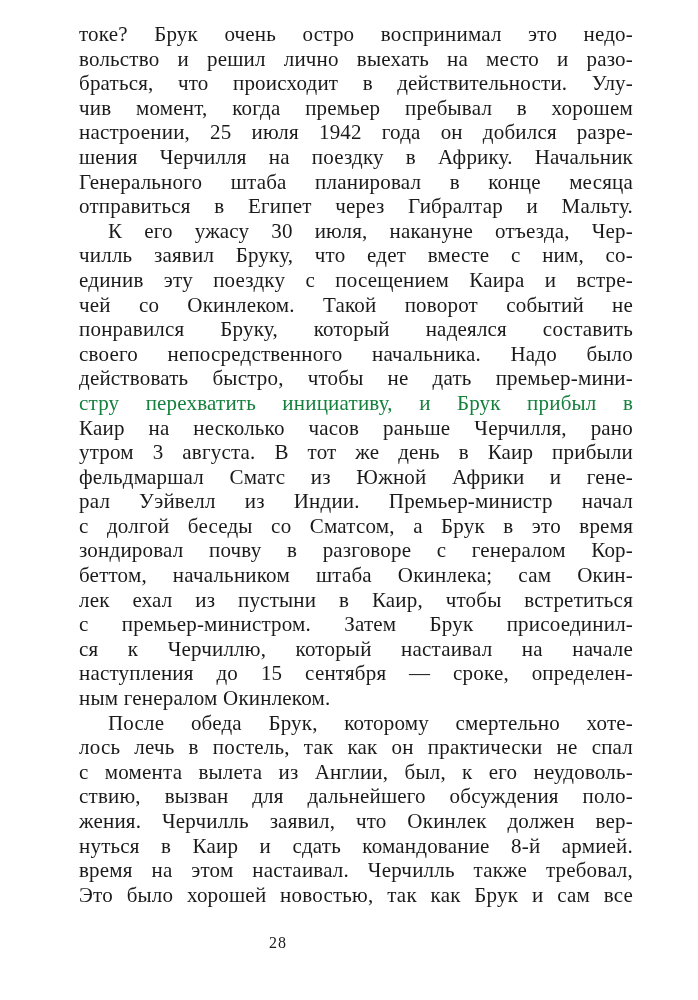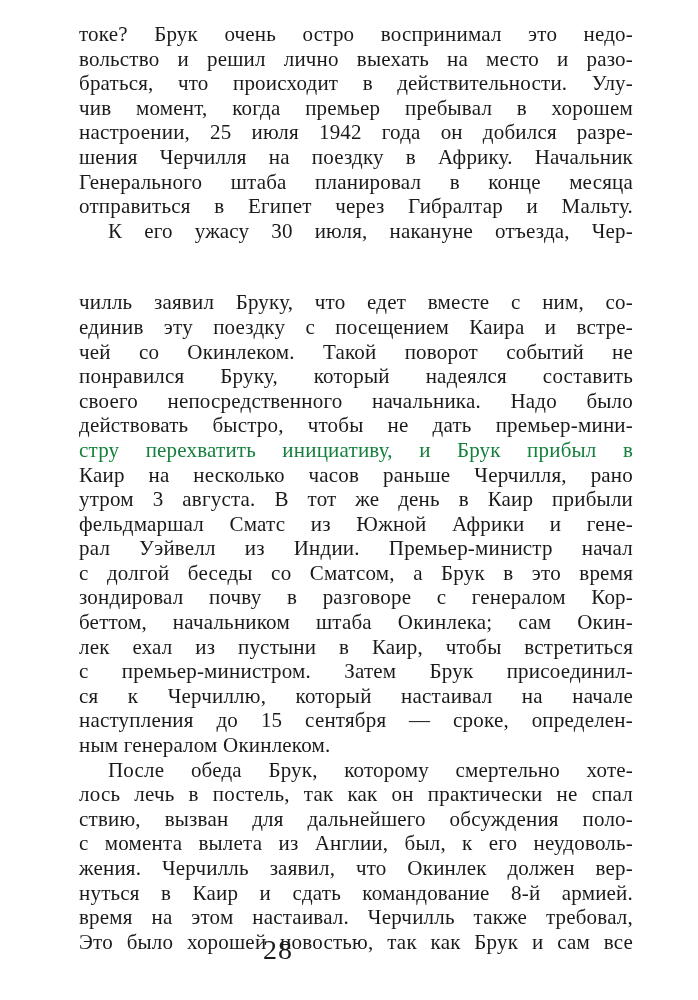--- a/index.html
+++ b/index.html
@@ -40,61 +40,61 @@
   .line.flush-left {
     text-align-last: left;
     -moz-text-align-last: left;
   }
   .page-number {
     position: absolute;
     top: 934px;
     left: 0;
     width: 556px;
     text-align: center;
-    font-size: 28px;
+    font-size: 16px;
     letter-spacing: 1px;
     color: #1a1a1a;
   }
 </style>
 </head>
 <body>
 
 <div class="page" style="background: rgb(255, 255, 255);">
   <div class="text-block">
       <div class="line" style="color: rgb(26, 26, 26);">токе? Брук очень остро воспринимал это недо-</div>
       <div class="line" style="color: rgb(26, 26, 26);">вольство и решил лично выехать на место и разо-</div>
       <div class="line" style="color: rgb(26, 26, 26);">браться, что происходит в действительности. Улу-</div>
       <div class="line" style="color: rgb(26, 26, 26);">чив момент, когда премьер пребывал в хорошем</div>
       <div class="line" style="color: rgb(26, 26, 26);">настроении, 25 июля 1942 года он добился разре-</div>
       <div class="line" style="color: rgb(26, 26, 26);">шения Черчилля на поездку в Африку. Начальник</div>
       <div class="line" style="color: rgb(26, 26, 26);">Генерального штаба планировал в конце месяца</div>
       <div class="line" style="color: rgb(26, 26, 26);">отправиться в Египет через Гибралтар и Мальту.</div>
       <div class="line indent" style="color: rgb(26, 26, 26);">К его ужасу 30 июля, накануне отъезда, Чер-</div>
-      <div class="line" style="color: rgb(26, 26, 26); margin-top: 47px;">чилль заявил Бруку, что едет вместе с ним, со-</div>
+      <div class="line" style="color: rgb(26, 26, 26);">чилль заявил Бруку, что едет вместе с ним, со-</div>
       <div class="line" style="color: rgb(26, 26, 26);">единив эту поездку с посещением Каира и встре-</div>
       <div class="line" style="color: rgb(26, 26, 26);">чей со Окинлеком. Такой поворот событий не</div>
       <div class="line" style="color: rgb(26, 26, 26);">понравился Бруку, который надеялся составить</div>
       <div class="line" style="color: rgb(26, 26, 26);">своего непосредственного начальника. Надо было</div>
       <div class="line" style="color: rgb(26, 26, 26);">действовать быстро, чтобы не дать премьер-мини-</div>
       <div class="line" style="color: #15803d;">стру перехватить инициативу, и Брук прибыл в</div>
       <div class="line" style="color: rgb(26, 26, 26);">Каир на несколько часов раньше Черчилля, рано</div>
       <div class="line" style="color: rgb(26, 26, 26);">утром 3 августа. В тот же день в Каир прибыли</div>
       <div class="line" style="color: rgb(26, 26, 26);">фельдмаршал Сматс из Южной Африки и гене-</div>
       <div class="line" style="color: rgb(26, 26, 26);">рал Уэйвелл из Индии. Премьер-министр начал</div>
       <div class="line" style="color: rgb(26, 26, 26);">с долгой беседы со Сматсом, а Брук в это время</div>
       <div class="line" style="color: rgb(26, 26, 26);">зондировал почву в разговоре с генералом Кор-</div>
       <div class="line" style="color: rgb(26, 26, 26);">беттом, начальником штаба Окинлека; сам Окин-</div>
       <div class="line" style="color: rgb(26, 26, 26);">лек ехал из пустыни в Каир, чтобы встретиться</div>
       <div class="line" style="color: rgb(26, 26, 26);">с премьер-министром. Затем Брук присоединил-</div>
       <div class="line" style="color: rgb(26, 26, 26);">ся к Черчиллю, который настаивал на начале</div>
       <div class="line" style="color: rgb(26, 26, 26);">наступления до 15 сентября — сроке, определен-</div>
       <div class="line flush-left" style="color: rgb(26, 26, 26);">ным генералом Окинлеком.</div>
       <div class="line indent" style="color: rgb(26, 26, 26);">После обеда Брук, которому смертельно хоте-</div>
       <div class="line" style="color: rgb(26, 26, 26);">лось лечь в постель, так как он практически не спал</div>
+      <div class="line" style="color: rgb(26, 26, 26);">с момента вылета из Англии, был, к его неудоволь-</div>
       <div class="line" style="color: rgb(26, 26, 26);">ствию, вызван для дальнейшего обсуждения поло-</div>
-      <div class="line" style="color: rgb(26, 26, 26);">с момента вылета из Англии, был, к его неудоволь-</div>
       <div class="line" style="color: rgb(26, 26, 26);">жения. Черчилль заявил, что Окинлек должен вер-</div>
       <div class="line" style="color: rgb(26, 26, 26);">нуться в Каир и сдать командование 8-й армией.</div>
       <div class="line" style="color: rgb(26, 26, 26);">время на этом настаивал. Черчилль также требовал,</div>
       <div class="line" style="color: rgb(26, 26, 26);">Это было хорошей новостью, так как Брук и сам все</div>
     </div>
   <div class="page-number">28</div>
 </div>
 
 </body></html>

